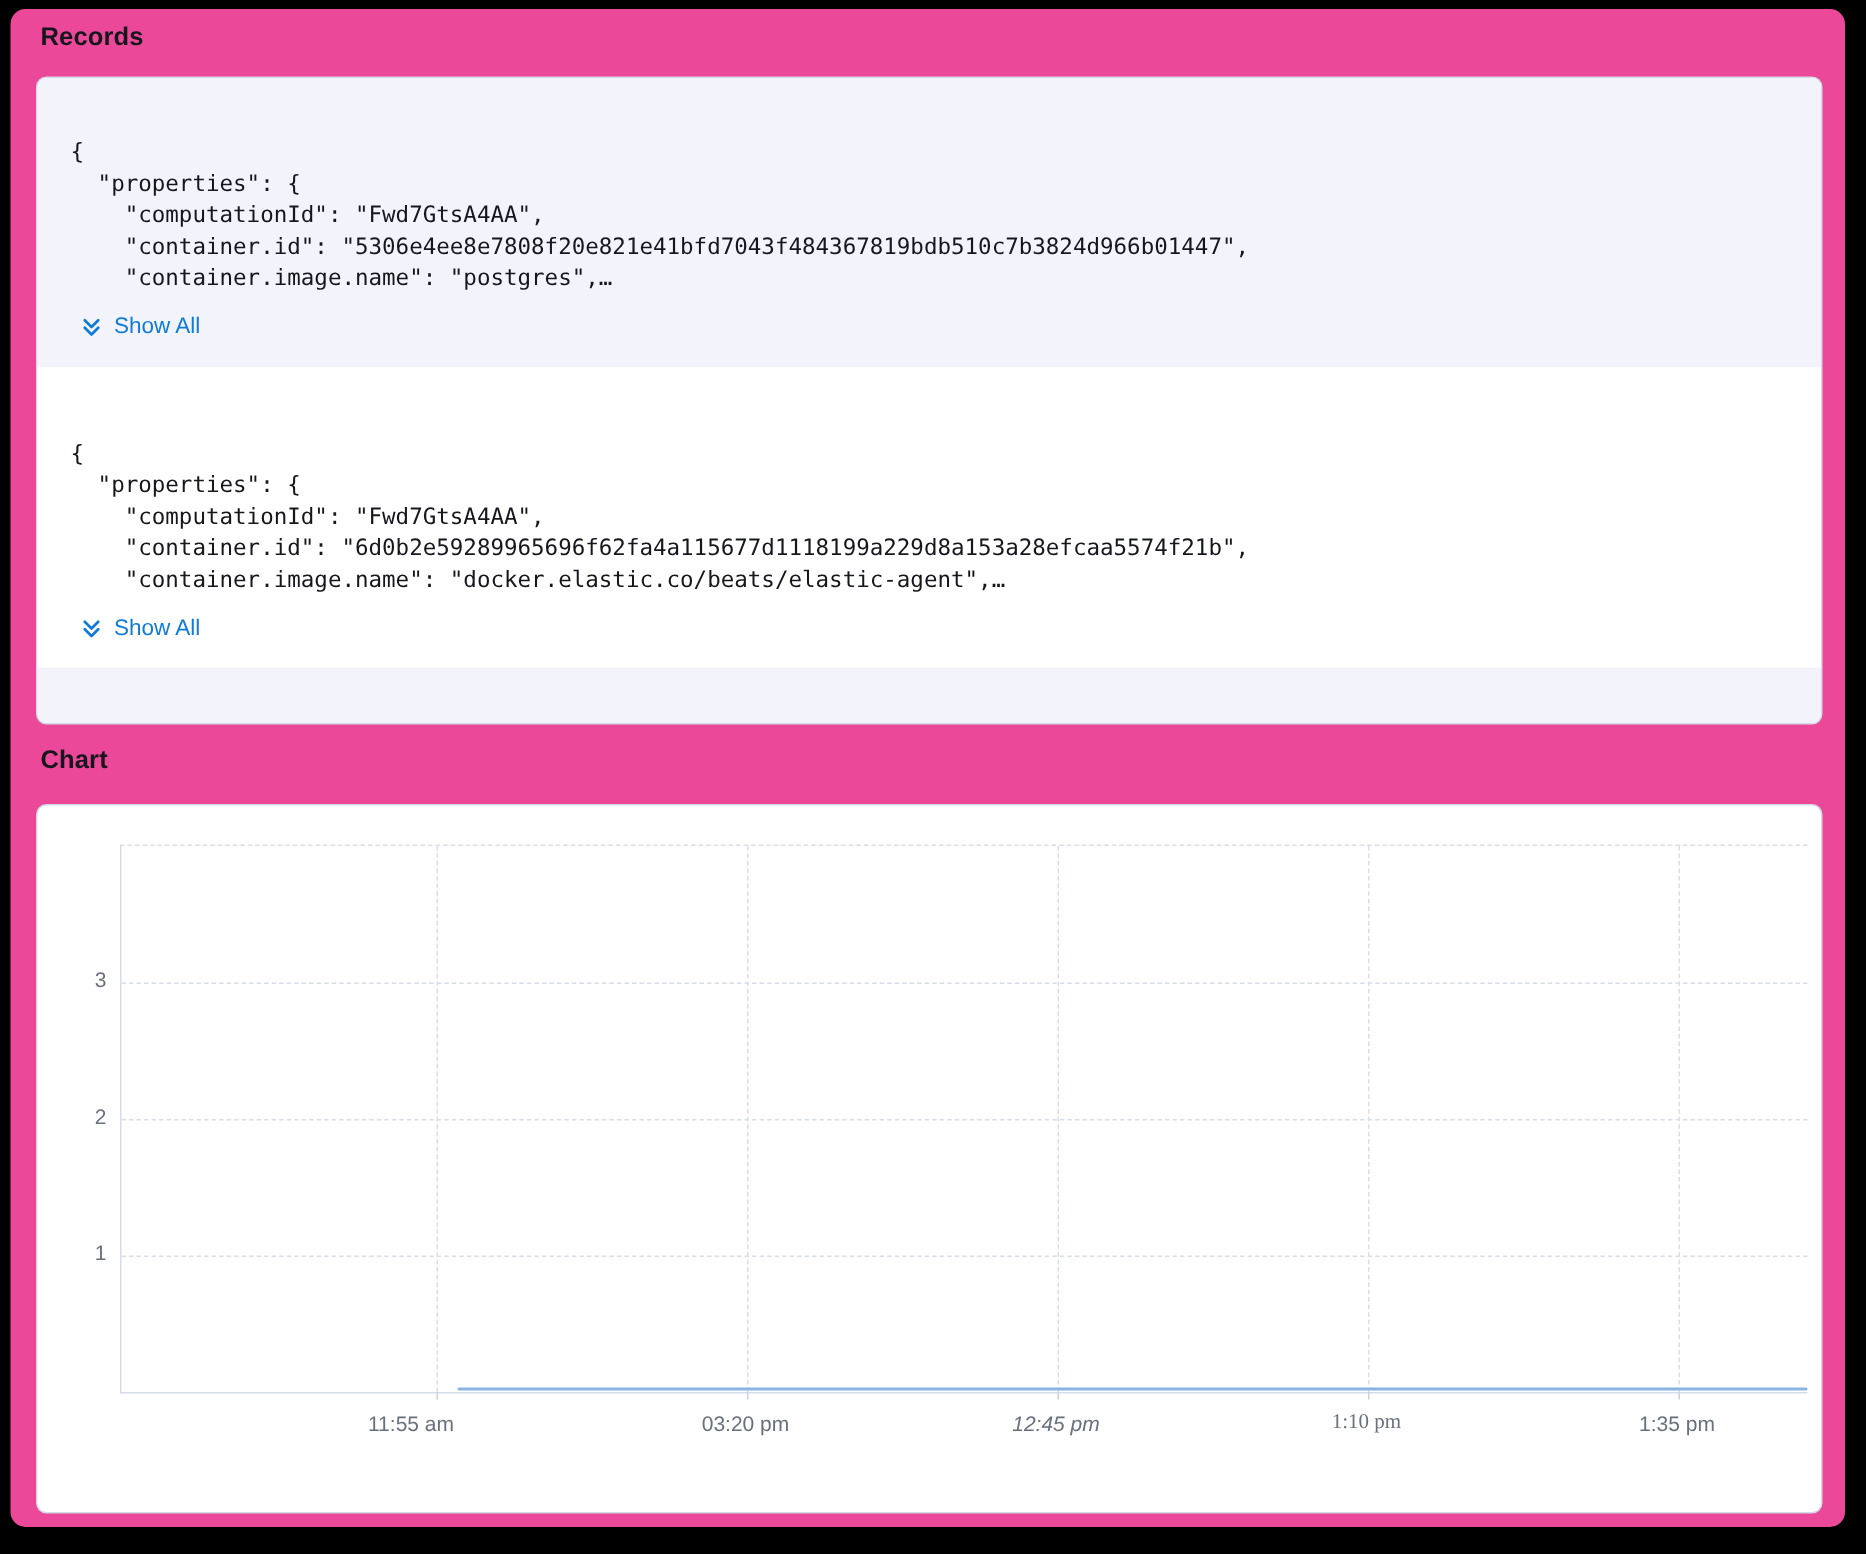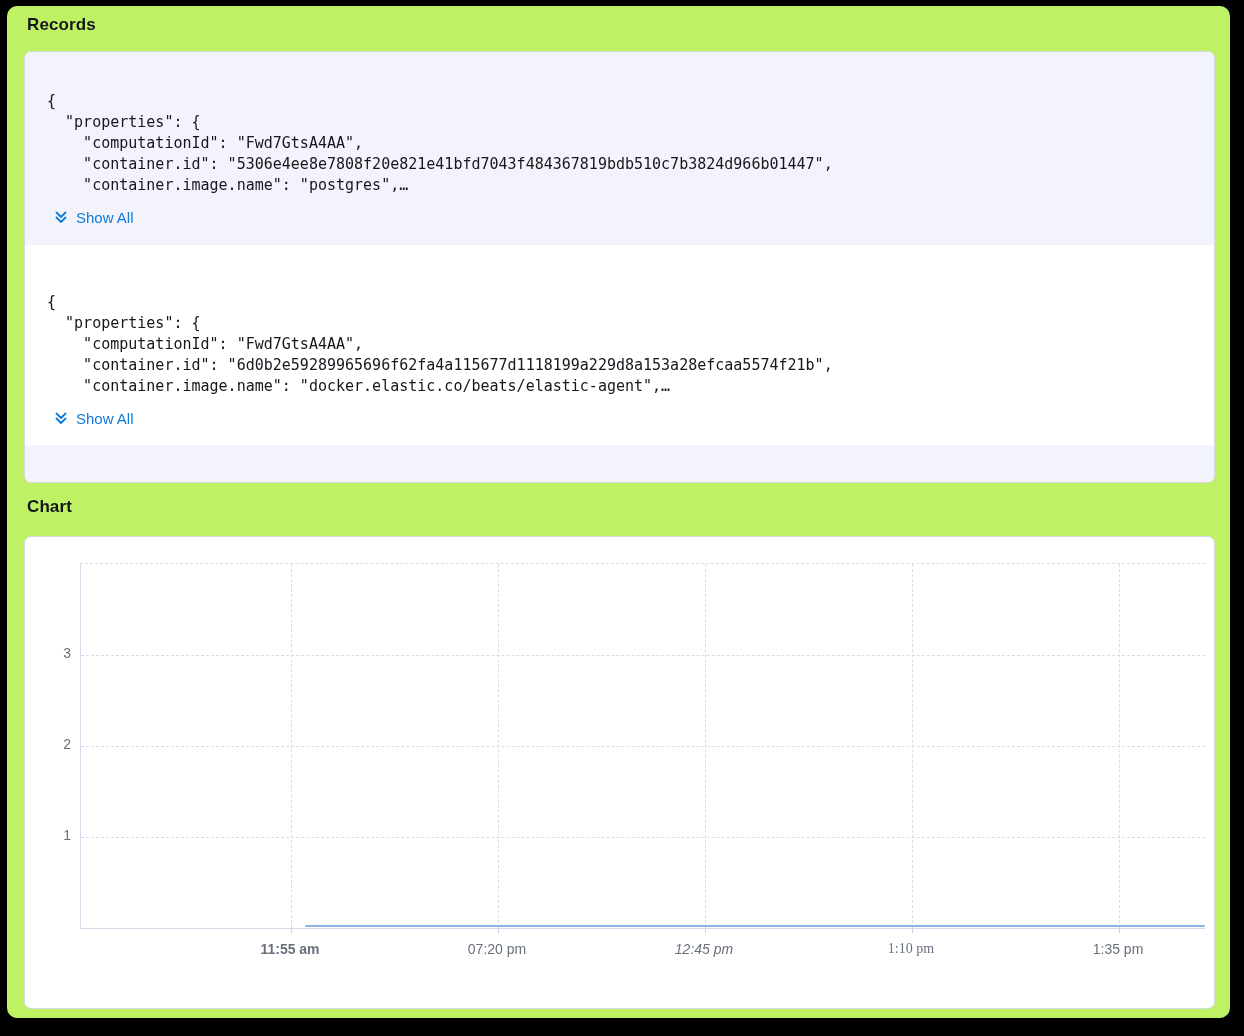--- a/index.html
+++ b/index.html
@@ -2,21 +2,21 @@
 <html><head>
 <meta charset="utf-8">
 <style>
   html,body { margin:0; padding:0; }
   body {
     width:1244px; height:1036px; background:#000;
     font-family:"Liberation Sans", sans-serif; position:relative; overflow:hidden;
   }
   .page {
     position:absolute; left:7px; top:6px; width:1223px; height:1012px;
-    background:#bef264; border-radius:10px;
+    background:#ec4899; border-radius:10px;
   }
   .section-title {
     position:absolute; margin:0; font-size:17px; font-weight:700; color:#16171d;
     letter-spacing:.1px;
   }
   #records-title { left:20px; top:9px; }
   #chart-title  { left:20px; top:491px;text-align:right; }
 
   
   .records-panel {
@@ -25,21 +25,21 @@
   }
   .record-row { box-sizing:border-box; padding-left:22px; }
   .row-1 { height:193px; background:#f3f4fb; padding-top:39px; }
   .row-2 { height:200px; background:#ffffff; padding-top:47px; }
   .row-3 { height:37px;  background:#f3f4fb; }
   .json-block {
     font-family:"DejaVu Sans Mono", monospace; font-size:15px; line-height:21px;
     color:#16171d; white-space:pre;
   }
   .show-all {
-    display:inline-flex; gap:7px; margin-top:13px; margin-left:6px;
+    display:inline-flex; align-items:center; gap:7px; margin-top:13px; margin-left:6px;
     color:#0f7bd9; font-size:15px; cursor:pointer; text-decoration:none;
   }
   .show-all svg { display:block; }
 
   
   .chart-card {
     position:absolute; left:17px; top:530px; width:1189px; height:471px;
     border:1px solid #d3dae6; border-radius:7px; background:#fff;
   }
   .plot {
@@ -122,20 +122,20 @@
 
       <div class="xtick-mark" style="left:210px;"></div>
       <div class="xtick-mark" style="left:417px;"></div>
       <div class="xtick-mark" style="left:624px;"></div>
       <div class="xtick-mark" style="left:831px;"></div>
       <div class="xtick-mark" style="left:1038px;"></div>
 
       <div class="data-line"></div>
     </div>
 
-    <div class="xlabel" style="left:265px;font-weight:bold;">11:55 am</div>
-    <div class="xlabel" style="left:472px;">07:20 pm</div>
+    <div class="xlabel" style="left:249px;">11:55 am</div>
+    <div class="xlabel" style="left:472px;">03:20 pm</div>
     <div class="xlabel" style="left:679px;font-style:italic;">12:45 pm</div>
     <div class="xlabel" style="left:886px;font-family:Liberation Serif, serif;">1:10 pm</div>
     <div class="xlabel" style="left:1093px;">1:35 pm</div>
   </div>
 
 </div>
 
 </body></html>

